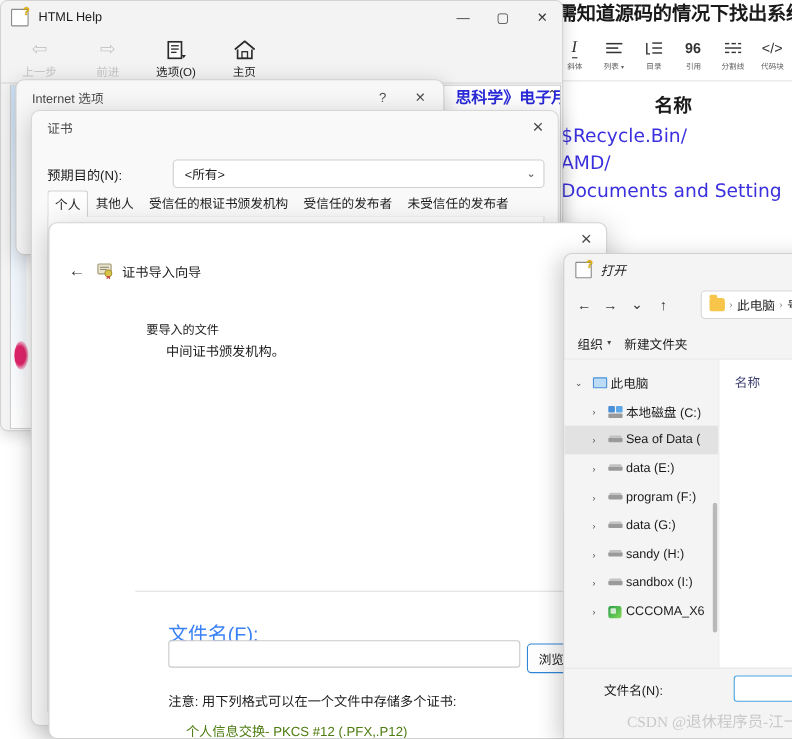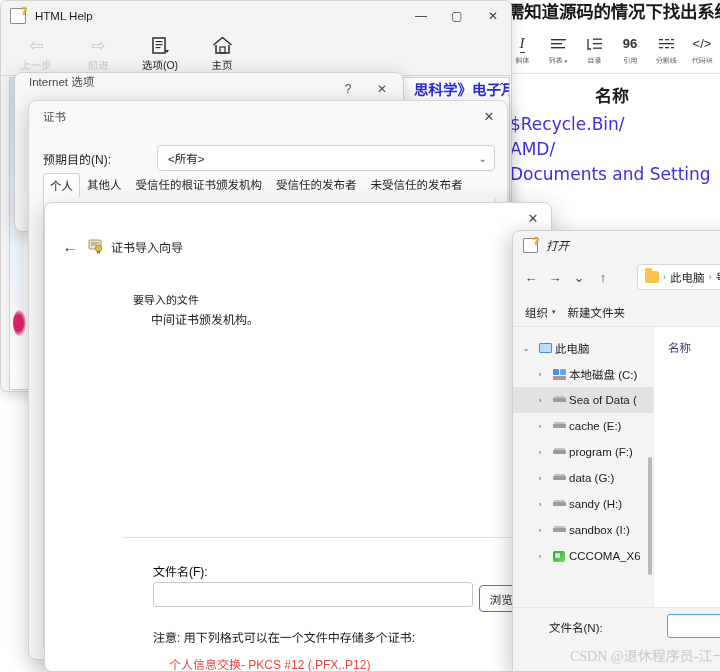--- a/index.html
+++ b/index.html
@@ -110,21 +110,21 @@
     font-size: 10px; color: #222; cursor: pointer;
   }
 
   
   #ie-dialog {
     position: absolute; left: 14px; top: 72px; width: 390px; height: 160px;
     background: #f7f7f7; border: 1px solid #d0d0d0; border-radius: 8px;
     box-shadow: 0 4px 18px rgba(0,0,0,0.18);
     overflow: hidden;
   }
-  #ie-titlebar { height: 32px; display: flex; align-items: flex-start; position: relative; }
+  #ie-titlebar { height: 32px; display: flex; align-items: center; position: relative; }
   #ie-title { font-size: 11.5px; color: #4a4a4a; margin-left: 14px; }
   .ie-ctrl {
     position: absolute; top: 0; height: 32px; width: 34px;
     display: flex; align-items: center; justify-content: center;
     font-size: 12px; color: #505050; cursor: pointer;
   }
 
   
   #cert-dialog {
     position: absolute; left: 28px; top: 100px; width: 480px; height: 560px;
@@ -197,39 +197,39 @@
   }
   #wiz-section-sub {
     position: absolute; left: 106px; top: 107px;
     font-size: 12px; color: #1a1a1a;
   }
   #wiz-rule {
     position: absolute; left: 78px; top: 334px; width: 400px; height: 1px;
     background: #e0e0e0;
   }
   #wiz-file-label {
-    position: absolute; left: 108px; top: 359px; font-size: 12px; color: #000000;
+    position: absolute; left: 108px; top: 359px; font-size: 18px; color: #3b82f6;
   }
   #wiz-file-input {
     position: absolute; left: 108px; top: 379px; width: 320px; height: 25px;
     background: #fff; border: 1px solid #c9c9c9; border-radius: 3px;
     font-size: 12px; padding: 0 6px; color: #1a1a1a;
     font-family: "Liberation Sans", sans-serif;
   }
   #wiz-browse {
     position: absolute; left: 434px; top: 382px; width: 70px; height: 27px;
     background: #fdfdfd; border: 1px solid #2f86d6; border-radius: 4px;
     font-size: 11.5px; color: #1a1a1a; cursor: pointer;
     font-family: "Liberation Sans", sans-serif;
   }
   #wiz-note {
     position: absolute; left: 108px; top: 425px; font-size: 12px; color: #1a1a1a;
   }
   .wiz-fmt {
-    position: absolute; left: 124px; font-size: 12px; color: #ef4444;
+    position: absolute; left: 124px; font-size: 12px; color: #4d7c0f;
   }
 
   
   #open-dialog {
     position: absolute; left: 512px; top: 230px; width: 234px; height: 442px;
     background: #f4f4f4; border: 1px solid #d0d0d0; border-radius: 8px 0 0 0;
     box-shadow: -4px 4px 20px rgba(0,0,0,0.20); overflow: hidden;
   }
   #open-titlebar { height: 28px; display: flex; align-items: center; }
   #open-icon { width: 15px; height: 15px; margin-left: 10px; position: relative; }
@@ -602,21 +602,21 @@
           <span class="tree-ic">
               <span class="ic-disk"></span>
             </span>
           <span class="tree-lbl">Sea of Data (</span>
         </div>
         <div class="tree-row" style="padding-left:18px;">
           <span class="tree-chev">›</span>
           <span class="tree-ic">
               <span class="ic-disk"></span>
             </span>
-          <span class="tree-lbl">cache (E:)</span>
+          <span class="tree-lbl">data (E:)</span>
         </div>
         <div class="tree-row" style="padding-left:18px;">
           <span class="tree-chev">›</span>
           <span class="tree-ic">
               <span class="ic-disk"></span>
             </span>
           <span class="tree-lbl">program (F:)</span>
         </div>
         <div class="tree-row" style="padding-left:18px;">
           <span class="tree-chev">›</span>

